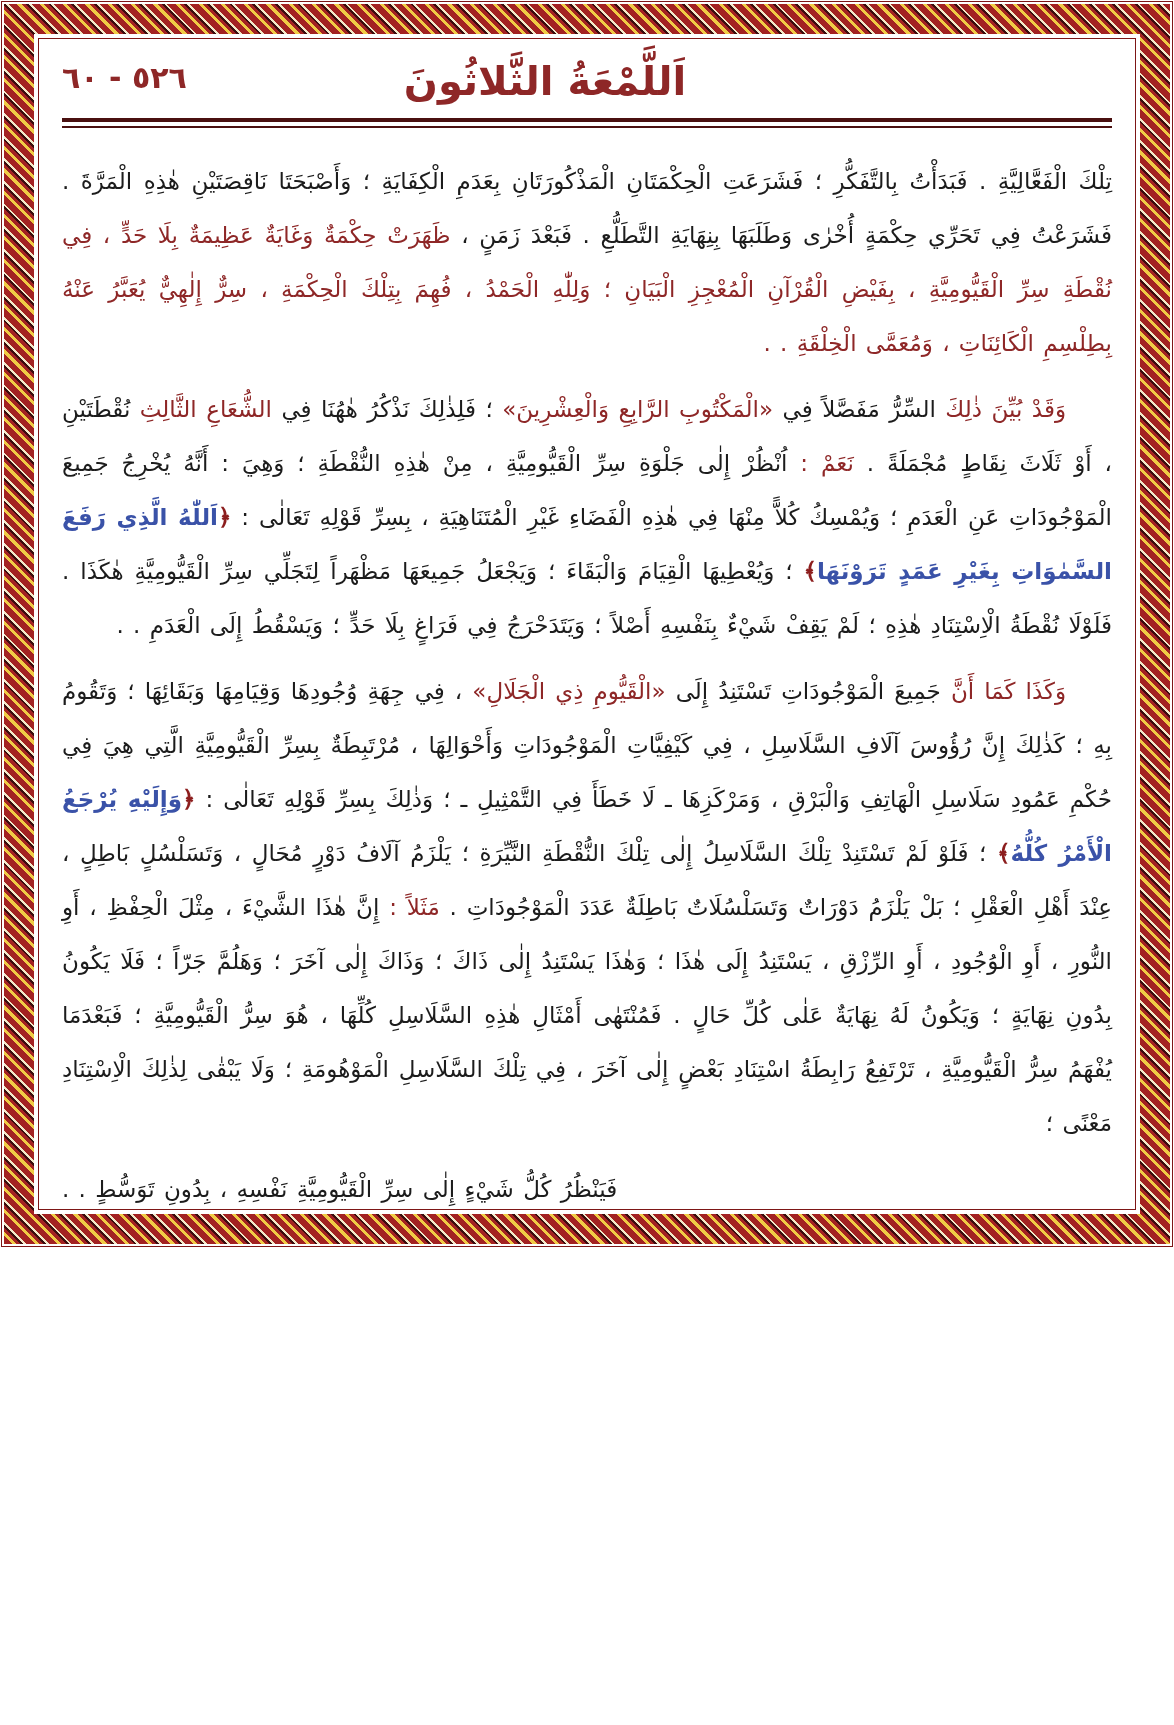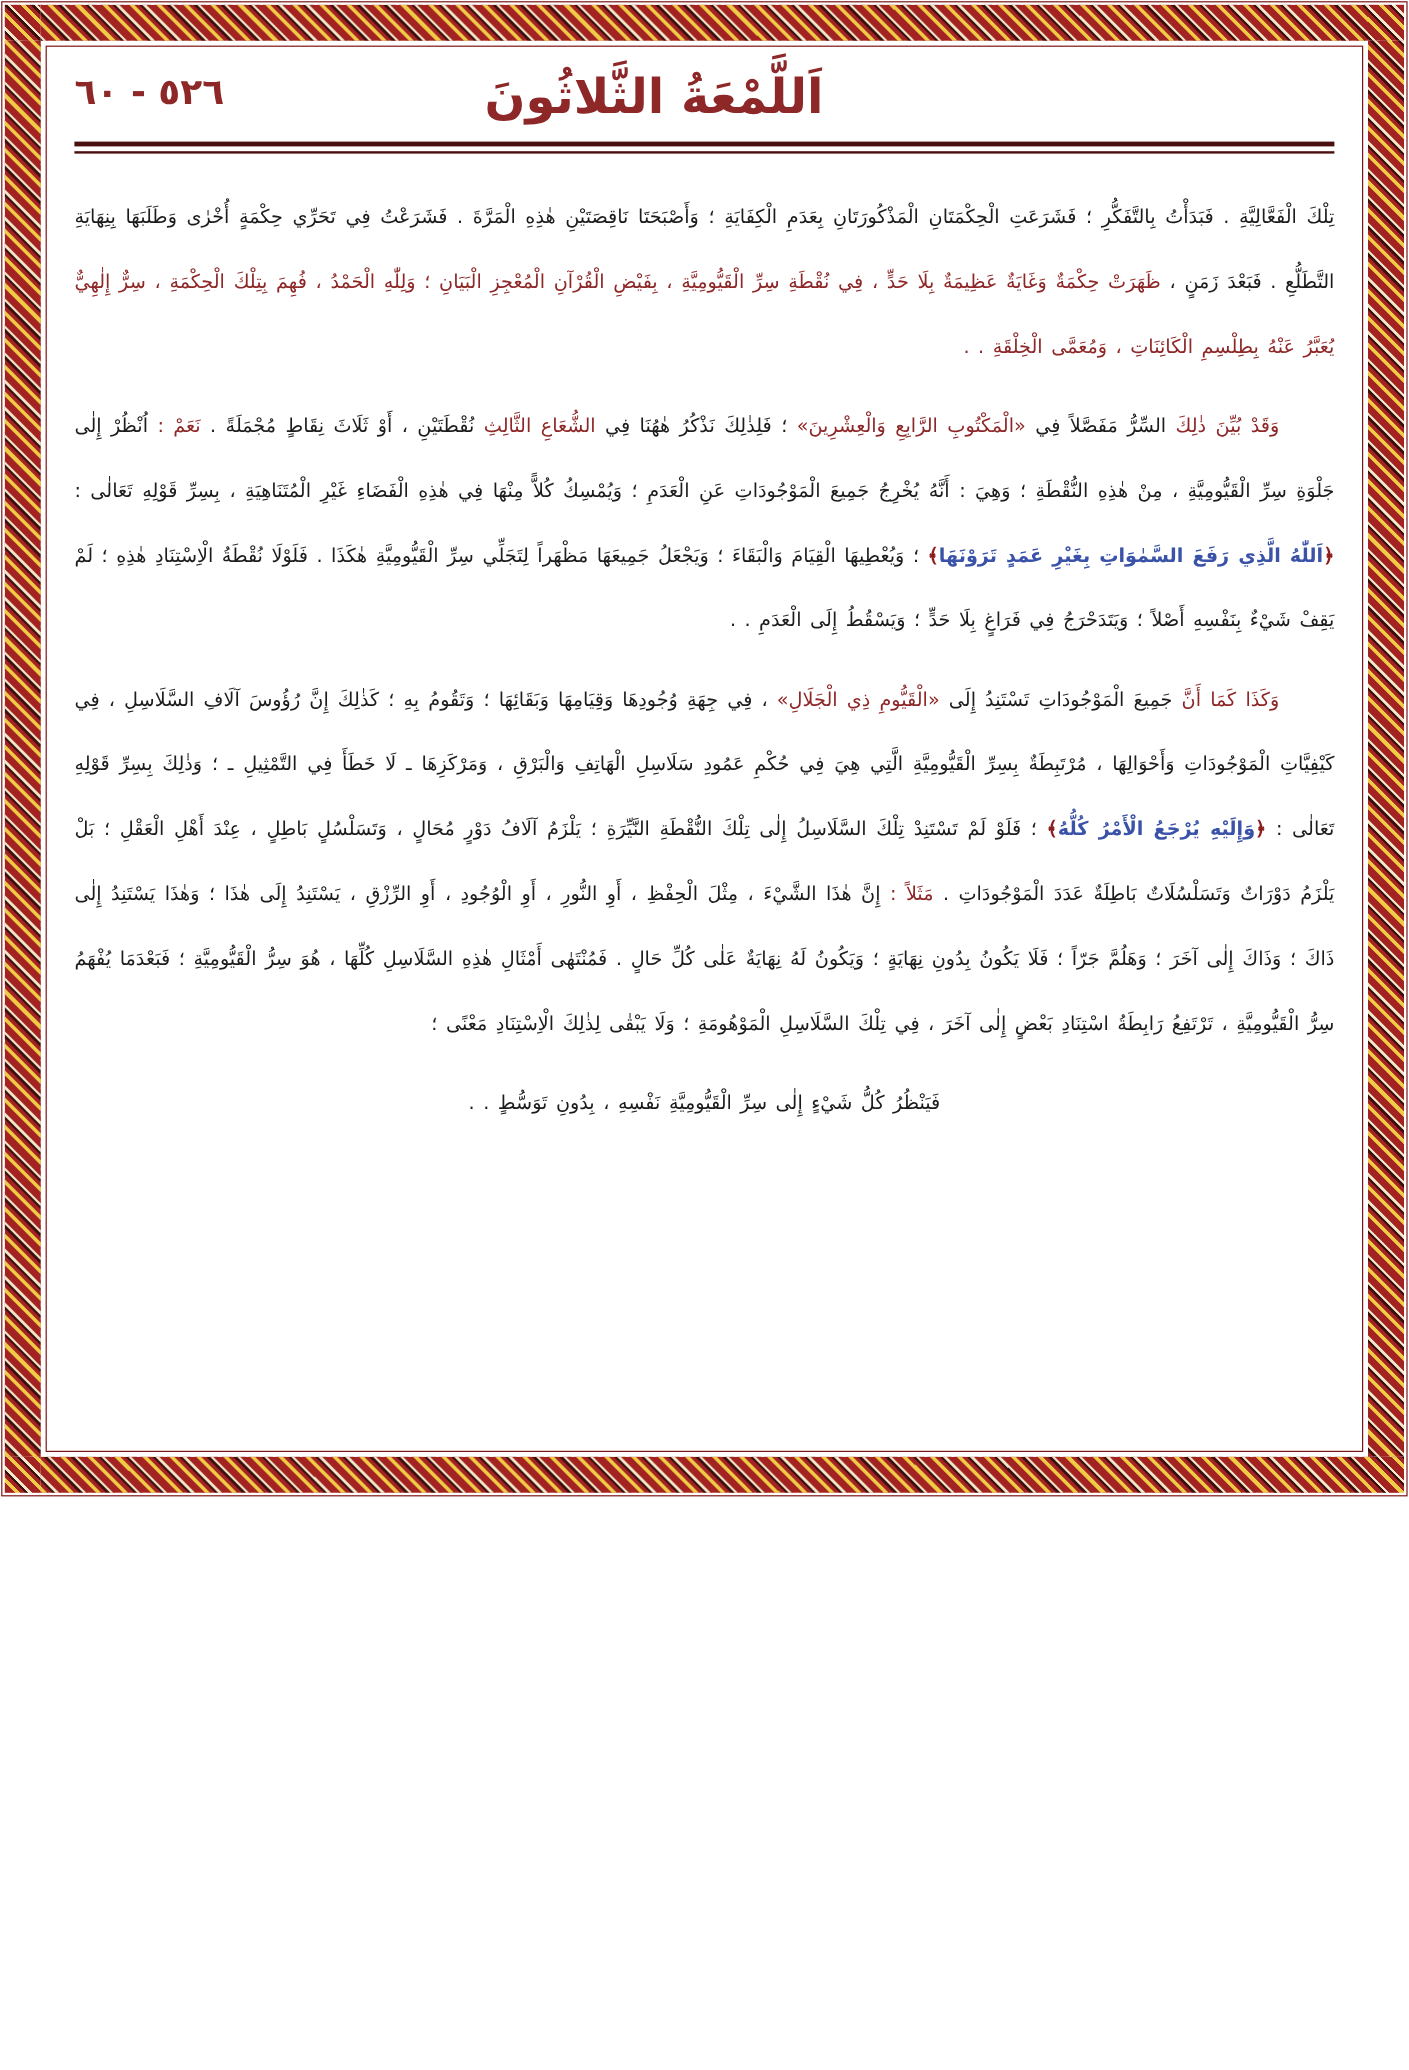--- a/index.html
+++ b/index.html
@@ -43,28 +43,28 @@
     font-size:40px;font-weight:bold;
     white-space:nowrap;
   }
   .header-rule{
     height:4px;margin-top:4px;
     border-top:4px solid #4a1010;
     border-bottom:2px solid #4a1010;
   }
   .body-text{
     margin-top:26px;
-    font-size:16px;
+    font-size:23px;
     line-height:54px;
     color:#1c1c1c;
     word-spacing:2px;
   }
   .para{margin:0 0 12px;text-align:justify;}
   .para.indent{text-indent:46px;}
-  .para.center{text-align:center;text-indent:0;}
+  .para.center{text-align:left;text-indent:0;}
   .seg-black{color:#1c1c1c;}
   .seg-red{color:var(--accent_red,#8e2727);}
   .seg-blue{color:var(--verse_blue,#3a52a8);font-weight:bold;}
   .seg-bracket{color:var(--bracket_red,#8c1d1d);font-weight:bold;}
 </style>
 </head>
 <body>
 
 <div class="page">
   <div class="outer-line"></div>

